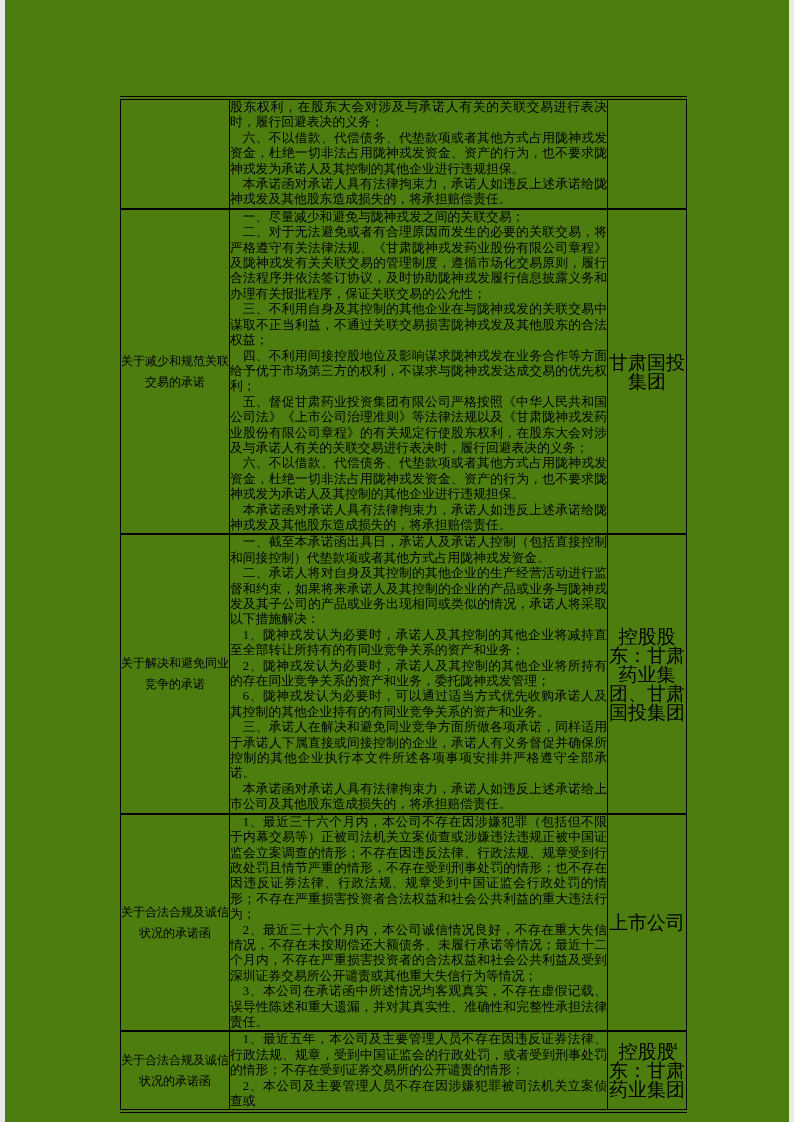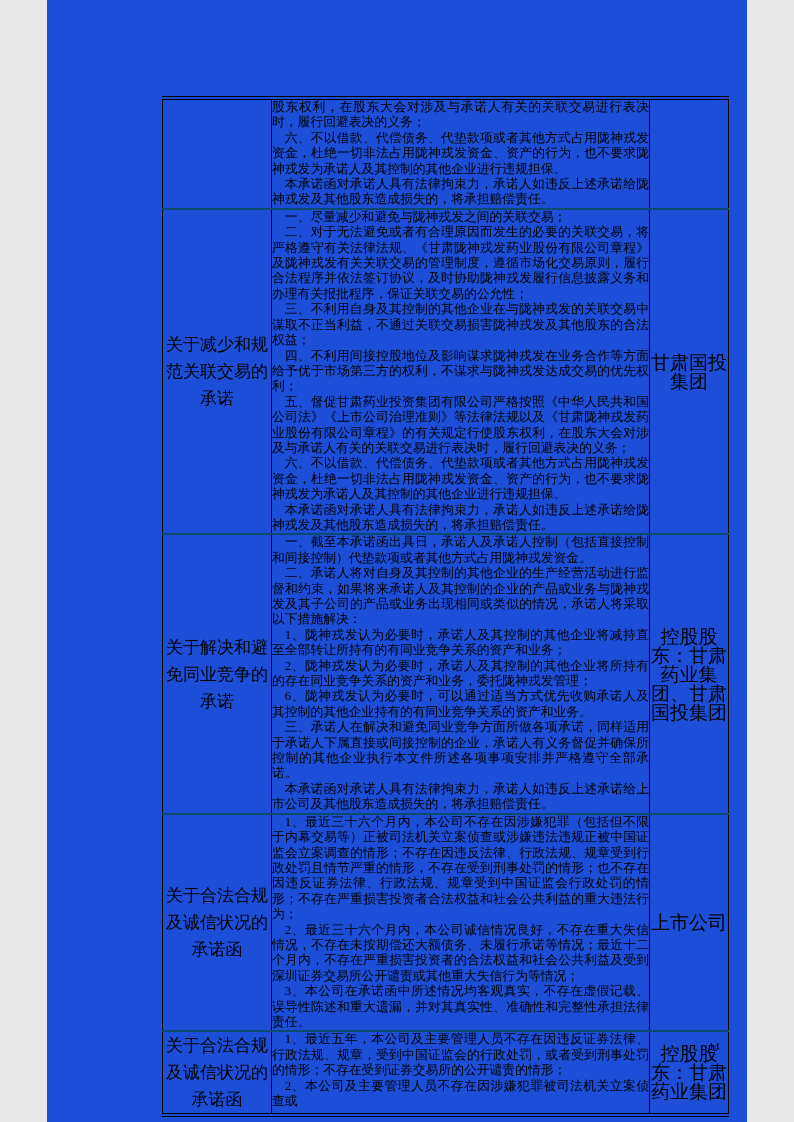--- a/index.html
+++ b/index.html
@@ -1,21 +1,21 @@
 <!DOCTYPE html>
 <html><head>
 <meta charset="utf-8">
 <style>
   html, body { margin: 0; padding: 0; background: #e8e8e8; }
   .page {
     position: relative;
-    width: 700px;
+    width: 784px;
     height: 1122px;
     margin: 0 auto;
-    background: #1d4ed8;
+    background: #4d7c0f;
     font-family: "Liberation Serif", "DejaVu Serif", serif;
     color: #000000;
     overflow: hidden;
   }
   table.commitments {
     position: absolute;
     left: 115px;
     top: 96px;
     width: 566px;
     border-collapse: collapse;
@@ -23,36 +23,36 @@
     border-left: 1.5px solid #000;
     border-right: 1.5px solid #000;
     border-top: 4px double #000;
     border-bottom: 4px double #000;
   }
   table.commitments col.c1 { width: 109px; }
   table.commitments col.c2 { width: 378px; }
   table.commitments col.c3 { width: 79px; }
   table.commitments td {
     border-left: 1px solid #000;
-    border-top: 2px solid #0c4a6e;
+    border-top: 2px solid #000000;
     padding: 0;
     overflow: hidden;
   }
   table.commitments td:first-child { border-left: none; }
   table.commitments tr:first-child td { border-top: none; }
   tr.row-1 { height: 108px; }
   tr.row-2 { height: 296px; }
   tr.row-3 { height: 262px; }
   tr.row-4 { height: 186px; }
   tr.row-5 { height: 62px; }
   td.label-cell {
     vertical-align: middle;
     text-align: center;
-    font-size: 17px;
-    line-height: 27px;
+    font-size: 12px;
+    line-height: 21px;
     padding: 1px 0;
   }
   td.content-cell {
     vertical-align: top;
     padding: 2px 6px 1px 6px;
   }
   td.content-cell p {
     margin: 0;
     font-size: 12.8px;
     line-height: 15.4px;

